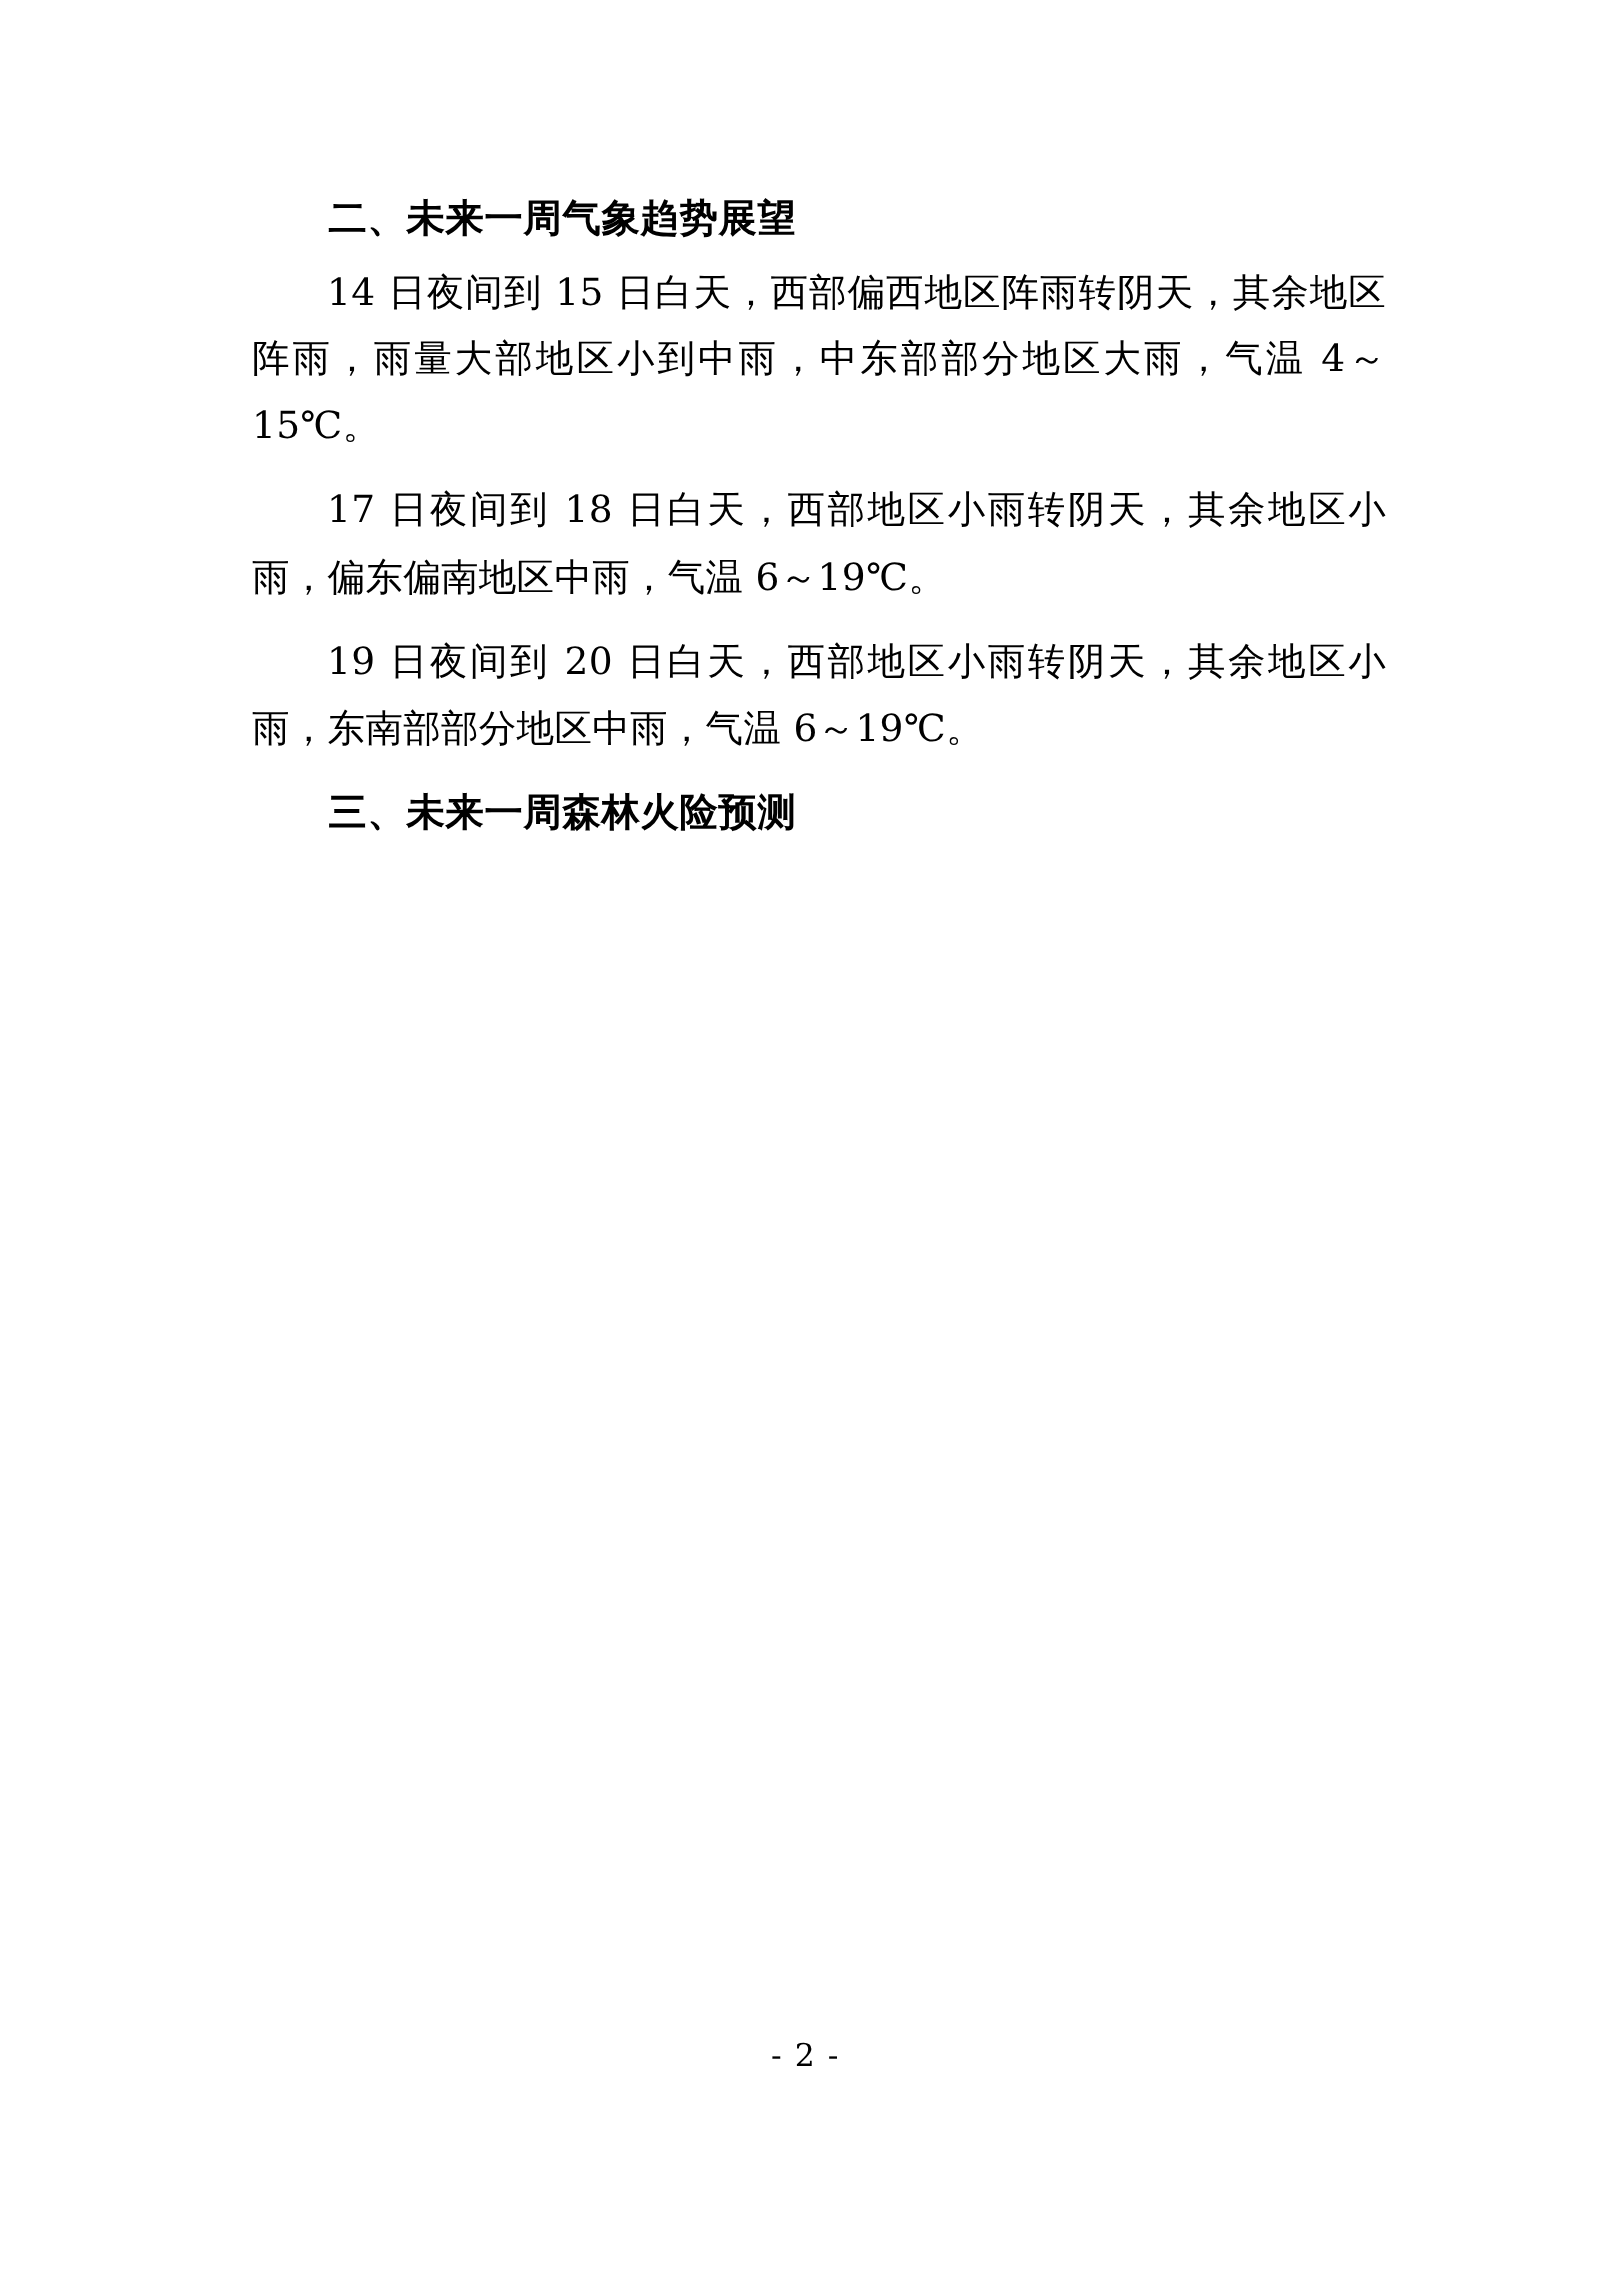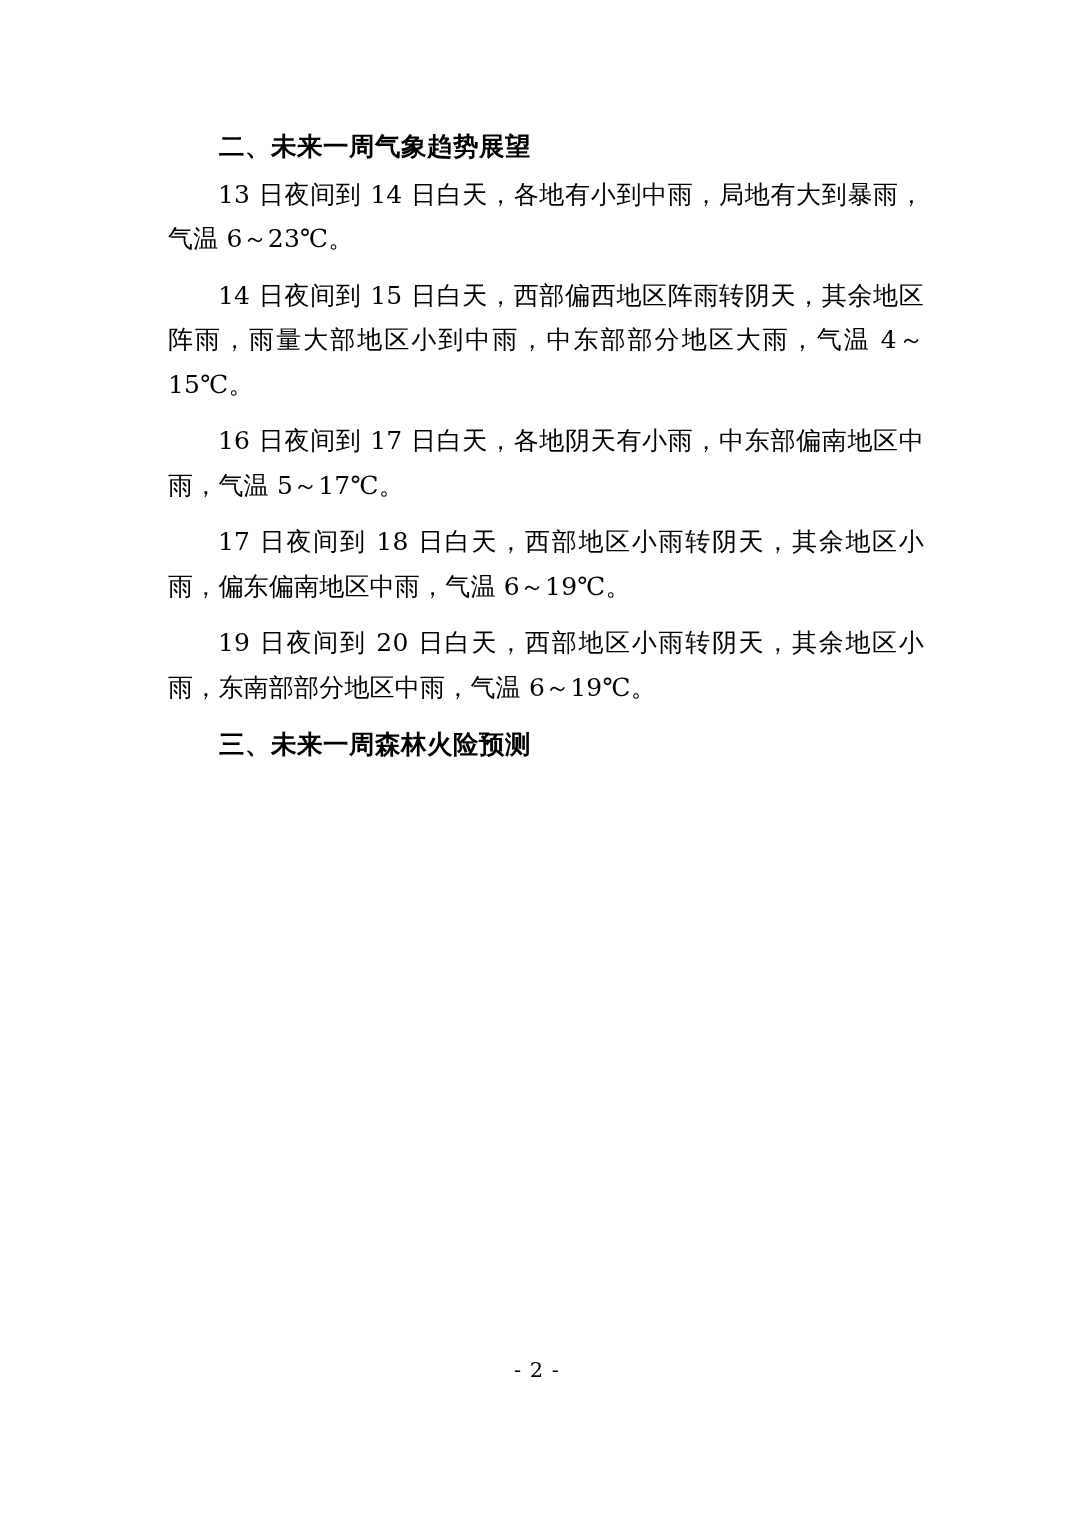--- a/index.html
+++ b/index.html
@@ -57,23 +57,21 @@
   }
 </style>
 </head>
 <body>
 
 <div class="page">
 
   <h2 class="section-heading heading-2">二、未来一周气象趋势展望</h2>
 
   <div class="body-block">
-    <p class="para">13 日夜间到 14 日白天，各地有小到中雨，局地有大到暴雨，气温 6～23℃。</p>
     <p class="para">14 日夜间到 15 日白天，西部偏西地区阵雨转阴天，其余地区阵雨，雨量大部地区小到中雨，中东部部分地区大雨，气温 4～15℃。</p>
-    <p class="para">16 日夜间到 17 日白天，各地阴天有小雨，中东部偏南地区中雨，气温 5～17℃。</p>
     <p class="para">17 日夜间到 18 日白天，西部地区小雨转阴天，其余地区小雨，偏东偏南地区中雨，气温 6～19℃。</p>
     <p class="para">19 日夜间到 20 日白天，西部地区小雨转阴天，其余地区小雨，东南部部分地区中雨，气温 6～19℃。</p>
   </div>
 
   <h2 class="section-heading heading-3">三、未来一周森林火险预测</h2>
 
 
   <div class="footer">- 2 -</div>
 </div>
 

